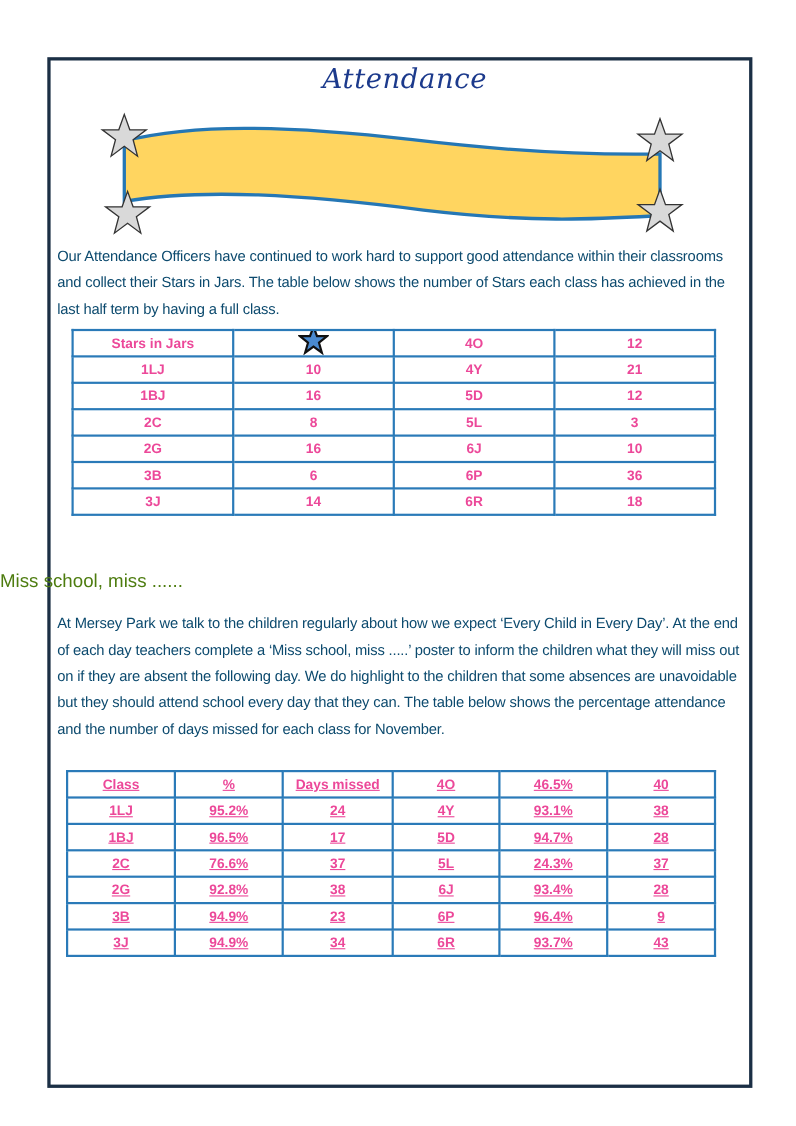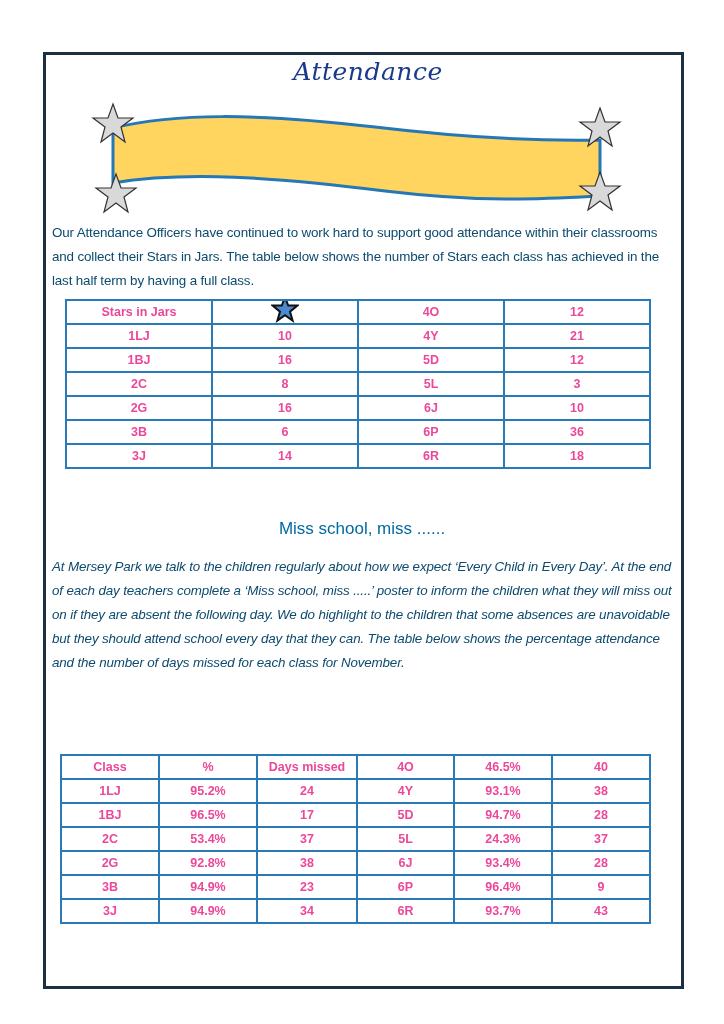--- a/index.html
+++ b/index.html
@@ -20,36 +20,36 @@
       position: absolute; left: 0; right: 0; top: 52px; text-align: center;
       font-family: "Liberation Sans", sans-serif; font-weight: bold; font-size: 19px;
       color: #1e80c2; letter-spacing: -0.3px; padding-left: 10px;
     }
     .para {
       position: absolute; left: 52px; width: 620px;
       font-size: 13.4px; line-height: 24px; color: #0c4a6e; margin: 0;
       font-family: "Liberation Sans", sans-serif; letter-spacing: -0.15px;
     }
     .para-1 { top: 221px; }
-    .para-2 { top: 555px; font-style: italic; }
+    .para-2 { top: 555px; }
     .section-heading {
-      position: absolute; left: 0; right: 0; top: 519px; text-align: center;
-      font-size: 17px; color: #0369a1; font-family: "Liberation Sans", sans-serif;
+      position: absolute; left: 0; right: 0; top: 519px; text-align: left;
+      font-size: 17px; color: #4d7c0f; font-family: "Liberation Sans", sans-serif;
     }
     table.grid {
       position: absolute; border-collapse: collapse; table-layout: fixed;
       font-family: "Liberation Sans", sans-serif; font-weight: bold; font-size: 12.5px; color: #ec4899;
     }
     table.grid td {
       border: 2px solid #2a7ab8; text-align: center; vertical-align: middle;
       height: 22px; padding: 0; overflow: hidden; white-space: nowrap;
     }
     .stars-table { left: 65px; top: 299px; width: 584px; }
     .stars-table col { width: 146px; }
-    .attendance-table { left: 60px; top: 754px; width: 589px; }
+    .attendance-table { left: 60px; top: 700px; width: 589px; text-decoration: underline; }
     .attendance-table col.c1 { width: 98px; }
     .attendance-table col.c2 { width: 98px; }
     .attendance-table col.c3 { width: 100px; }
     .attendance-table col.c4 { width: 97px; }
     .attendance-table col.c5 { width: 98px; }
     .attendance-table col.c6 { width: 98px; }
     .star-cell { position: relative; }
     .star-cell svg { position: absolute; left: 50%; top: -5px; margin-left: -14px; }
   </style>
 </head>
@@ -166,21 +166,21 @@
   <tr>
     <td>1BJ</td>
     <td>96.5%</td>
     <td>17</td>
     <td>5D</td>
     <td>94.7%</td>
     <td>28</td>
   </tr>
   <tr>
     <td>2C</td>
-    <td>53.4%</td>
+    <td>76.6%</td>
     <td>37</td>
     <td>5L</td>
     <td>24.3%</td>
     <td>37</td>
   </tr>
   <tr>
     <td>2G</td>
     <td>92.8%</td>
     <td>38</td>
     <td>6J</td>

